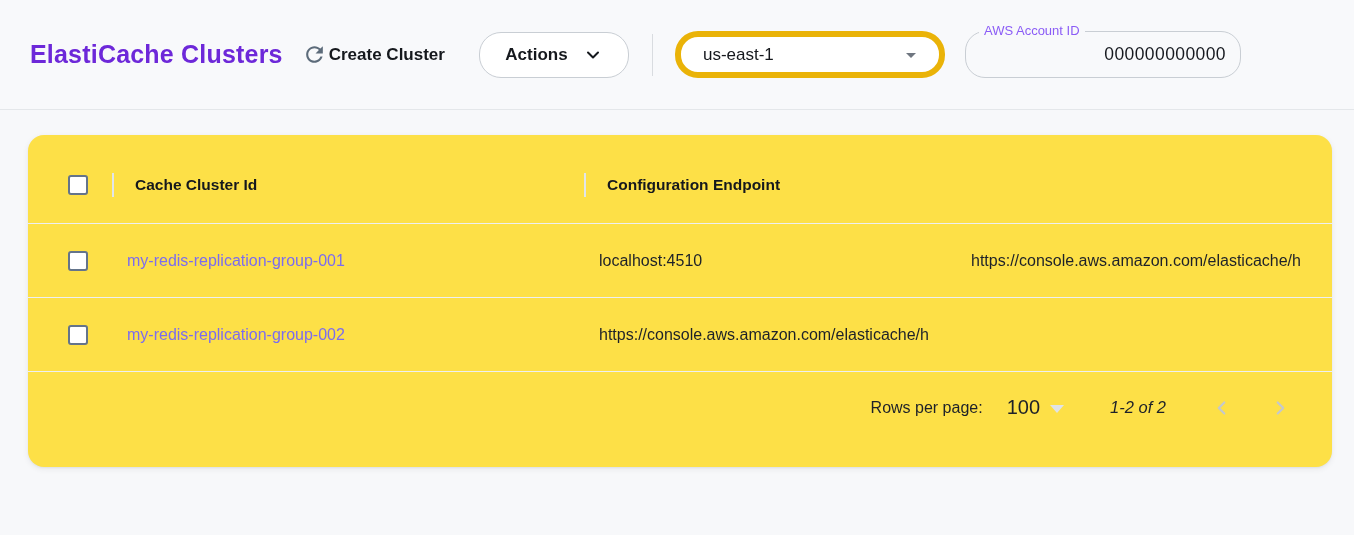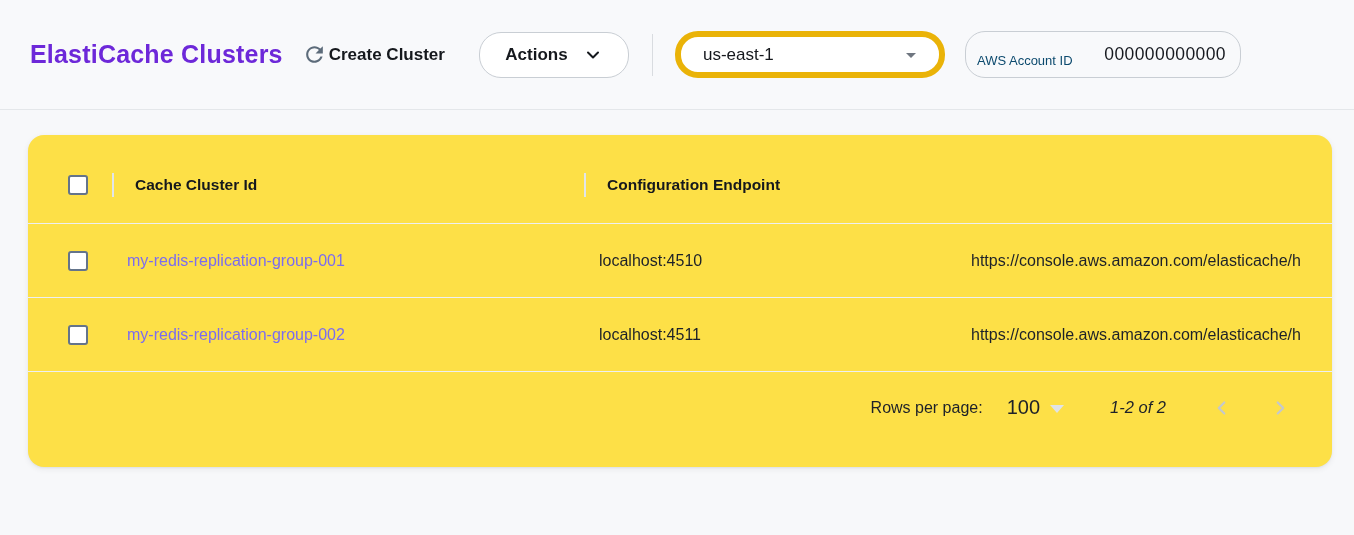--- a/index.html
+++ b/index.html
@@ -39,22 +39,22 @@
     background:#fff; border:6px solid #eab308; border-radius:23px; cursor:pointer;
     display:flex; align-items:center; justify-content:space-between;
     padding:0 16px 0 22px; font-size:17px; color:#15181d;
   }
   .account-field {
     position:relative; margin-left:20px; width:276px; height:47px; flex:none;
     background:#f8f9fb; border:1px solid #c9ced4; border-radius:20px;
     display:flex; align-items:center; padding:0 14px 0 18px;
   }
   .account-label {
-    position:absolute; top:-9px; left:6px; padding:0 5px;
-    font-size:13px; color:#0c4a6e; background:#f8f9fb; white-space:nowrap;margin-top:30px;
+    position:absolute; top:-9px; left:13px; padding:0 5px;
+    font-size:13px; color:#8b5cf6; background:#f8f9fb; white-space:nowrap;
   }
   .account-input {
     width:100%; border:none; background:transparent; outline:none; padding:0;
     font-family:inherit; font-size:17.5px; letter-spacing:.4px; color:#16191f;text-align:right;
   }
 
   
   .card {
     margin:25px 0 0 28px; width:1304px;
     background:#fde047; border-radius:16px; overflow:hidden; padding-bottom:24px;
@@ -170,21 +170,20 @@
     <div class="col-url cell">https://console.aws.amazon.com/elasticache/h</div>
   </div>
 
   <div class="trow">
     <div class="col-check">
       <div class="checkbox"></div>
     </div>
     <div class="col-id cell">
       <a class="cluster-link">my-redis-replication-group-002</a>
     </div>
-    <div class="col-endpoint cell">localhost:4511</div>
     <div class="col-url cell">https://console.aws.amazon.com/elasticache/h</div>
   </div>
 
   <div class="pagination">
     <span>Rows per page:</span>
     <div class="rpp-select">
       <span class="rpp-value">100</span>
       <span class="rpp-arrow"></span>
     </div>
     <span class="range-label">1-2 of 2</span>

